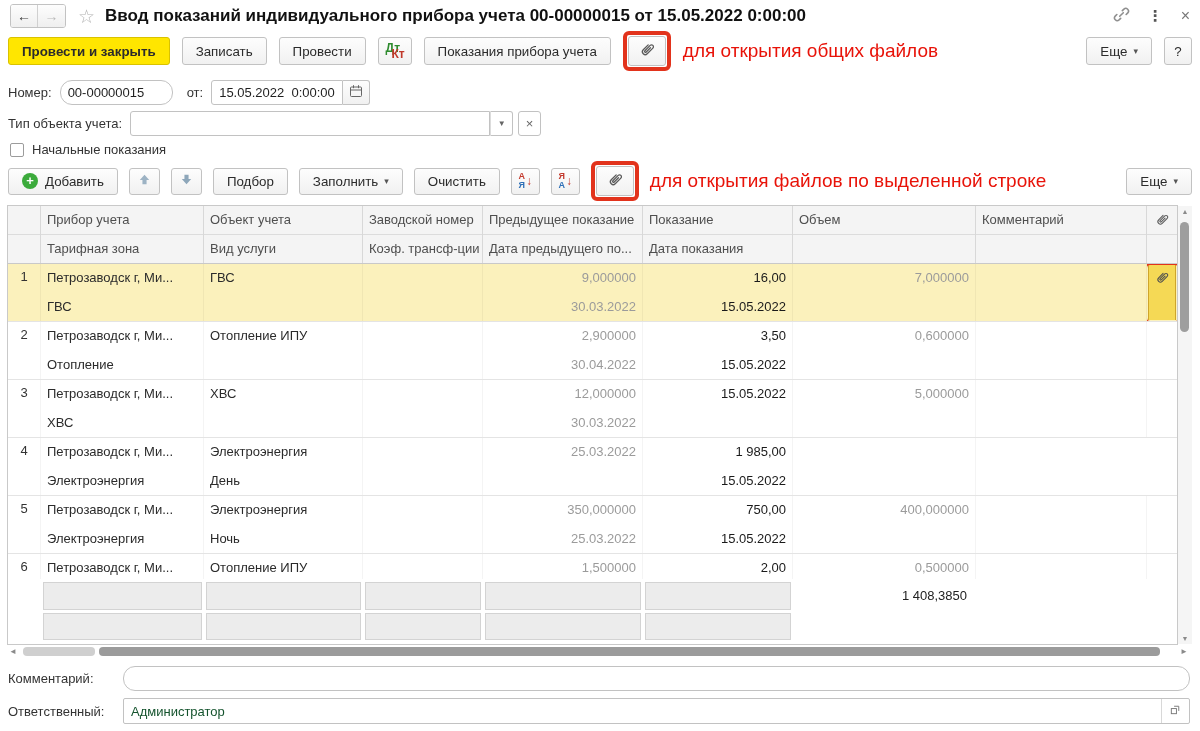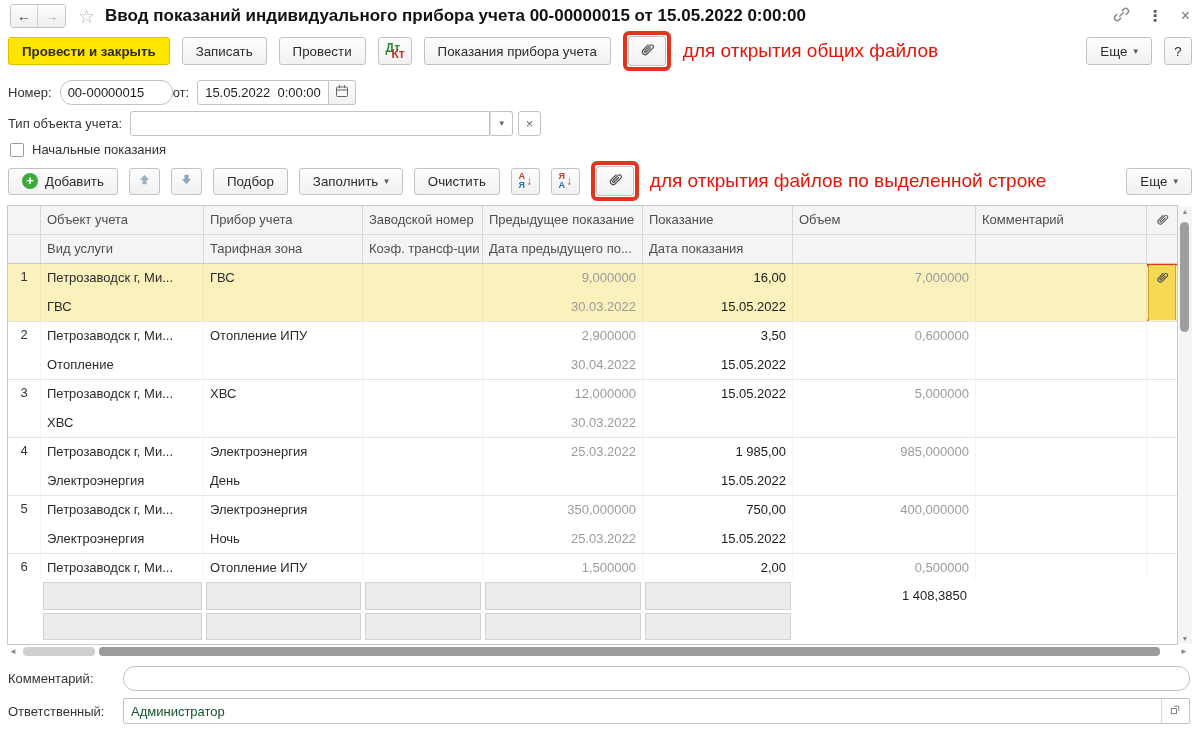--- a/index.html
+++ b/index.html
@@ -178,21 +178,21 @@
   <button class="btn">
     <span>Еще</span>
     <span class="caret">▾</span>
   </button>
   <button class="btn" style="width:28px;padding:0">?</button>
 </div>
 
 <div class="abs row1">
   <span class="lbl">Номер:</span>
   <input class="ipt" style="width: 113px; margin-left: 8px;" readonly="" value="00-00000015">
-  <span class="lbl" style="">от:</span>
+  <span class="lbl" style="margin-left:14px">от:</span>
   <input class="ipt" style="width: 132px; margin-left: 8px; border-radius: 3px 0px 0px 3px;" readonly="" value="15.05.2022  0:00:00">
   <span class="datebtn">
     <span>
       <svg width="14" height="14" viewBox="0 0 14 14">
           <rect x="1.5" y="3" width="11" height="9.5" rx="1" fill="none" stroke="#666"></rect>
           <path d="M1.5 6 h11" stroke="#666"></path>
           <path d="M4.5 1.2 v3 M9.5 1.2 v3" stroke="#666"></path>
         </svg>
     </span>
   </span>
@@ -269,26 +269,26 @@
 </div>
 
 <div class="abs tbl">
 
   <div class="grid9 thead">
     <div class="hc">
         <div class="h1"></div>
         <div class="h2"></div>
       </div>
     <div class="hc">
+        <div class="h1">Прибор учета</div>
+        <div class="h2">Тарифная зона</div>
+      </div>
+    <div class="hc">
         <div class="h1">Объект учета</div>
         <div class="h2">Вид услуги</div>
-      </div>
-    <div class="hc">
-        <div class="h1">Прибор учета</div>
-        <div class="h2">Тарифная зона</div>
       </div>
     <div class="hc">
         <div class="h1">Заводской номер</div>
         <div class="h2">Коэф. трансф-ции</div>
       </div>
     <div class="hc">
         <div class="h1">Предыдущее показание</div>
         <div class="h2">Дата предыдущего по...</div>
       </div>
     <div class="hc">
@@ -437,24 +437,20 @@
     <div class="cell">
         <div class="l1"></div>
         <div class="l2"></div>
       </div>
     <div class="cell">
         <div class="l2 rt gray">25.03.2022</div>
       </div>
     <div class="cell">
         <div class="l1 rt dark">1 985,00</div>
         <div class="l2 rt dark">15.05.2022</div>
-      </div>
-    <div class="cell">
-        <div class="l1 rt gray">985,000000</div>
-        <div class="l2"></div>
       </div>
     <div class="cell">
         <div class="l1"></div>
         <div class="l2"></div>
       </div>
     <div class="cell"></div>
   </div>
 
   <div class="grid9 trow">
     <div class="cell numc">5</div>

